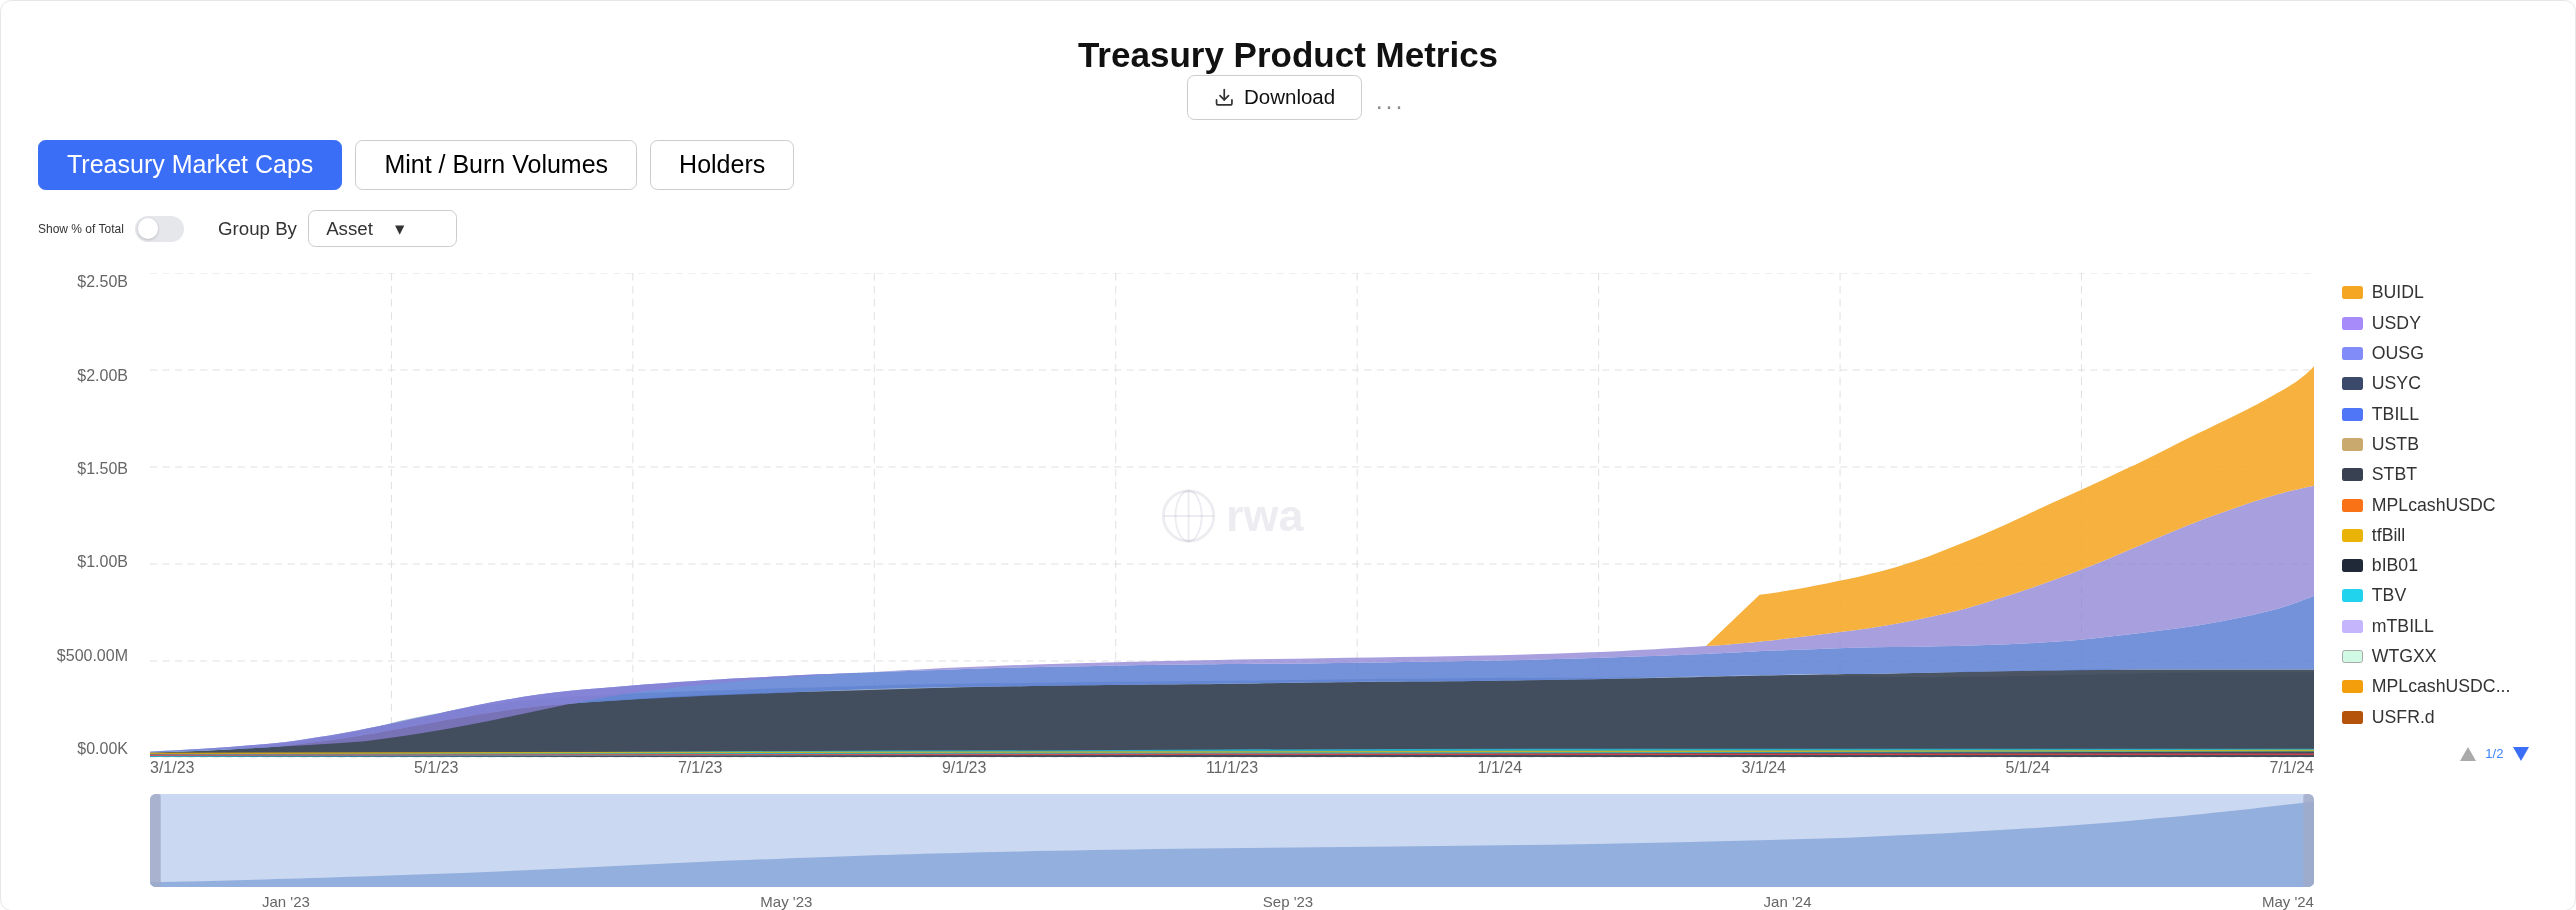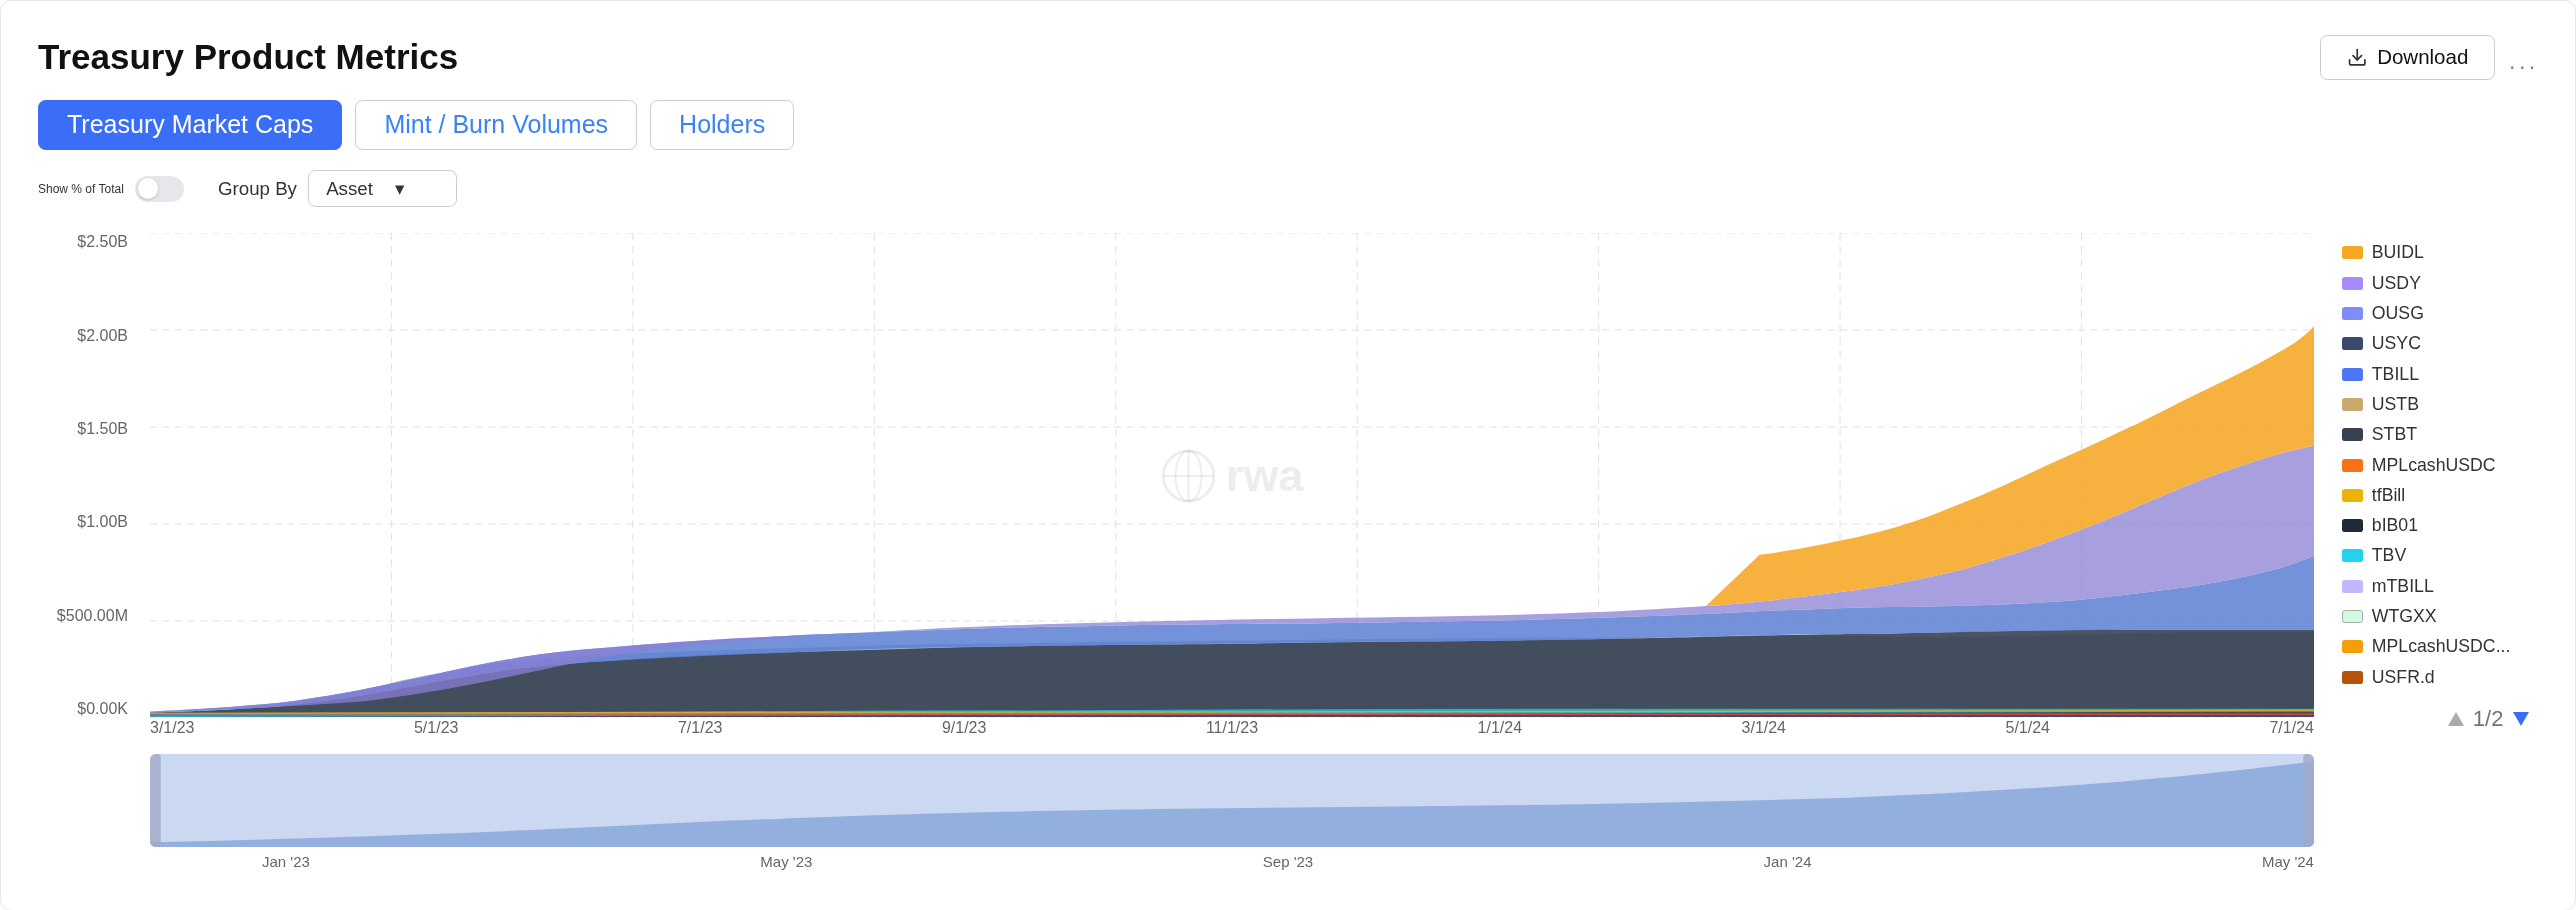--- a/index.html
+++ b/index.html
@@ -17,20 +17,21 @@
       border: 0.9px solid #e5e7eb;
       border-radius: 11.2px;
       padding: 34px 37px 28px 37px;
       position: relative;
     }
     .header-row {
       display: flex;
       align-items: center;
       justify-content: space-between;
       margin-bottom: 20.5px;
+      flex-direction: column;
     }
     .page-title {
       font-size: 35px;
       font-weight: 700;
       color: #111;
     }
     .header-actions {
       display: flex;
       align-items: flex-end;
       gap: 13px;
@@ -71,21 +72,21 @@
       cursor: pointer;
       border: 1.4px solid transparent;
     }
     .tab.active {
       background: #3b6ef6;
       color: #fff;
       border-color: #3b6ef6;
     }
     .tab.inactive {
       background: #fff;
-      color: #3b82f6;
+      color: #000000;
       border: 1.4px solid #ccc;
     }
     .controls-row {
       display: flex;
       align-items: center;
       gap: 34px;
       margin-bottom: 26px;
     }
     .show-pct {
       display: flex;
@@ -216,22 +217,22 @@
       display: flex;
       justify-content: space-between;
       font-size: 15px;
       color: #666;
       padding-top: 5.6px;
     }
     .page-indicator {
       display: flex;
       align-items: center;
       gap: 9.3px;
-      font-size: 22px;
-      color: #737373;
+      font-size: 13px;
+      color: #3b82f6;
       margin-top: 9.3px;
       justify-content: flex-end;
       padding-right: 9.3px;
     }
     .tri-up {
       width: 0; height: 0;
       border-left: 8.4px solid transparent;
       border-right: 8.4px solid transparent;
       border-bottom: 14px solid #aaa;
       display: inline-block;

